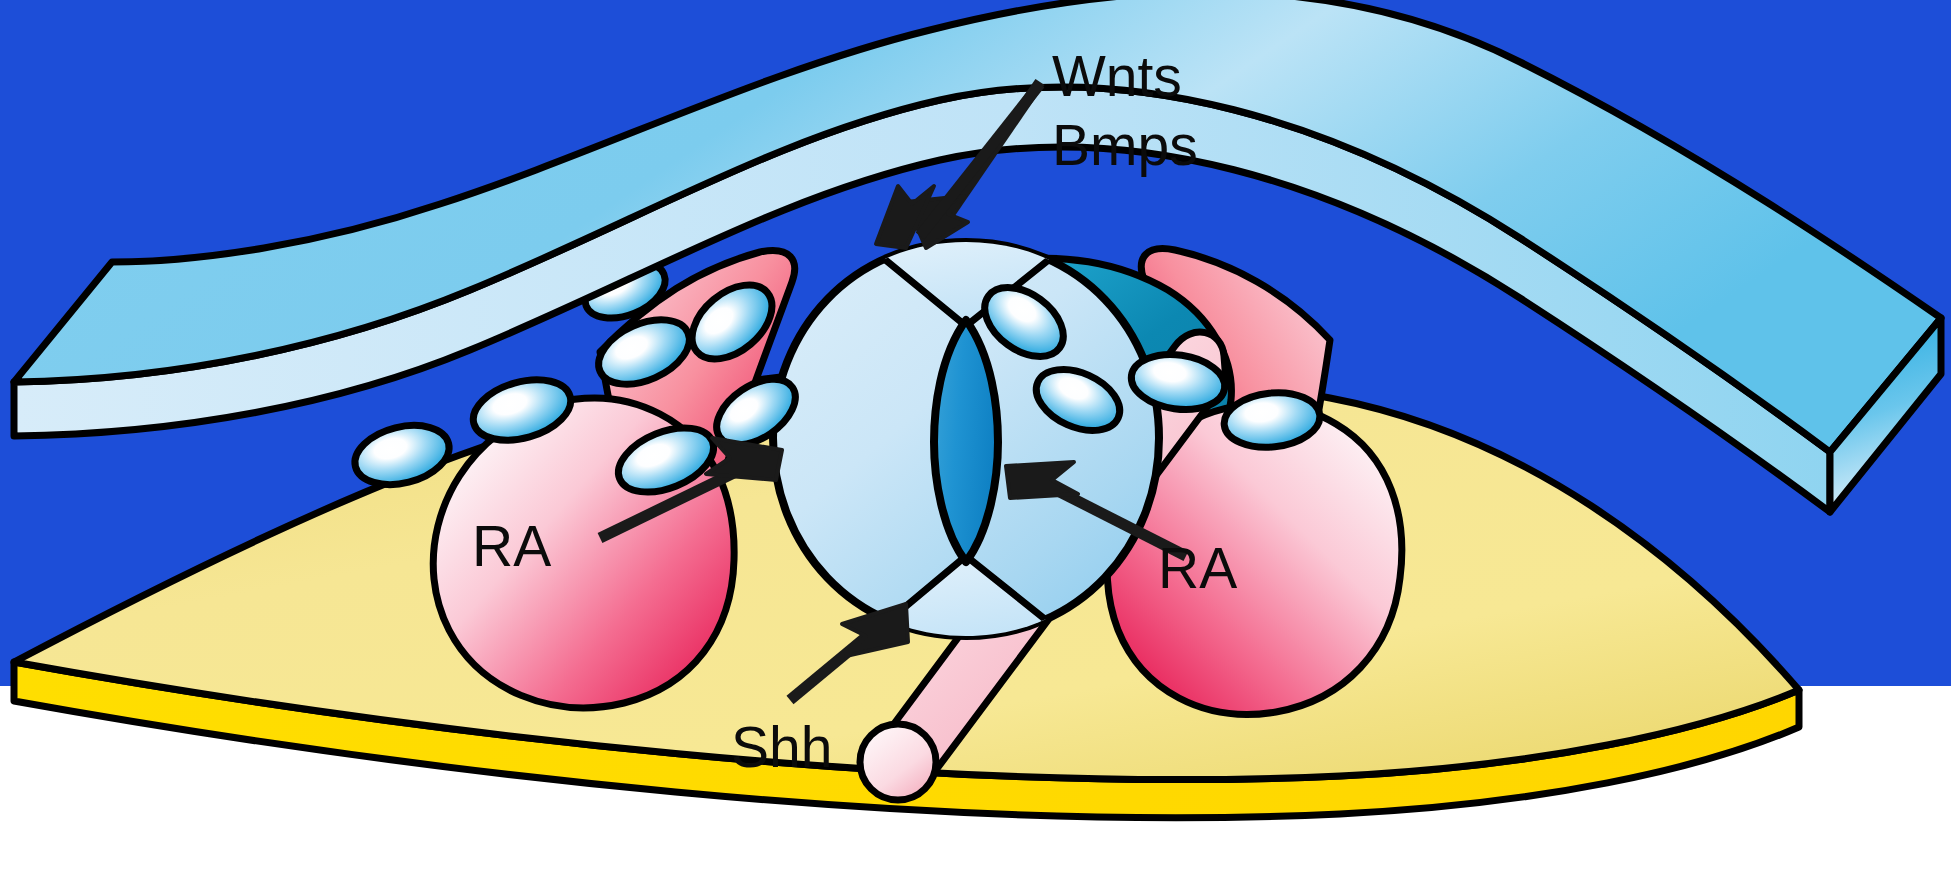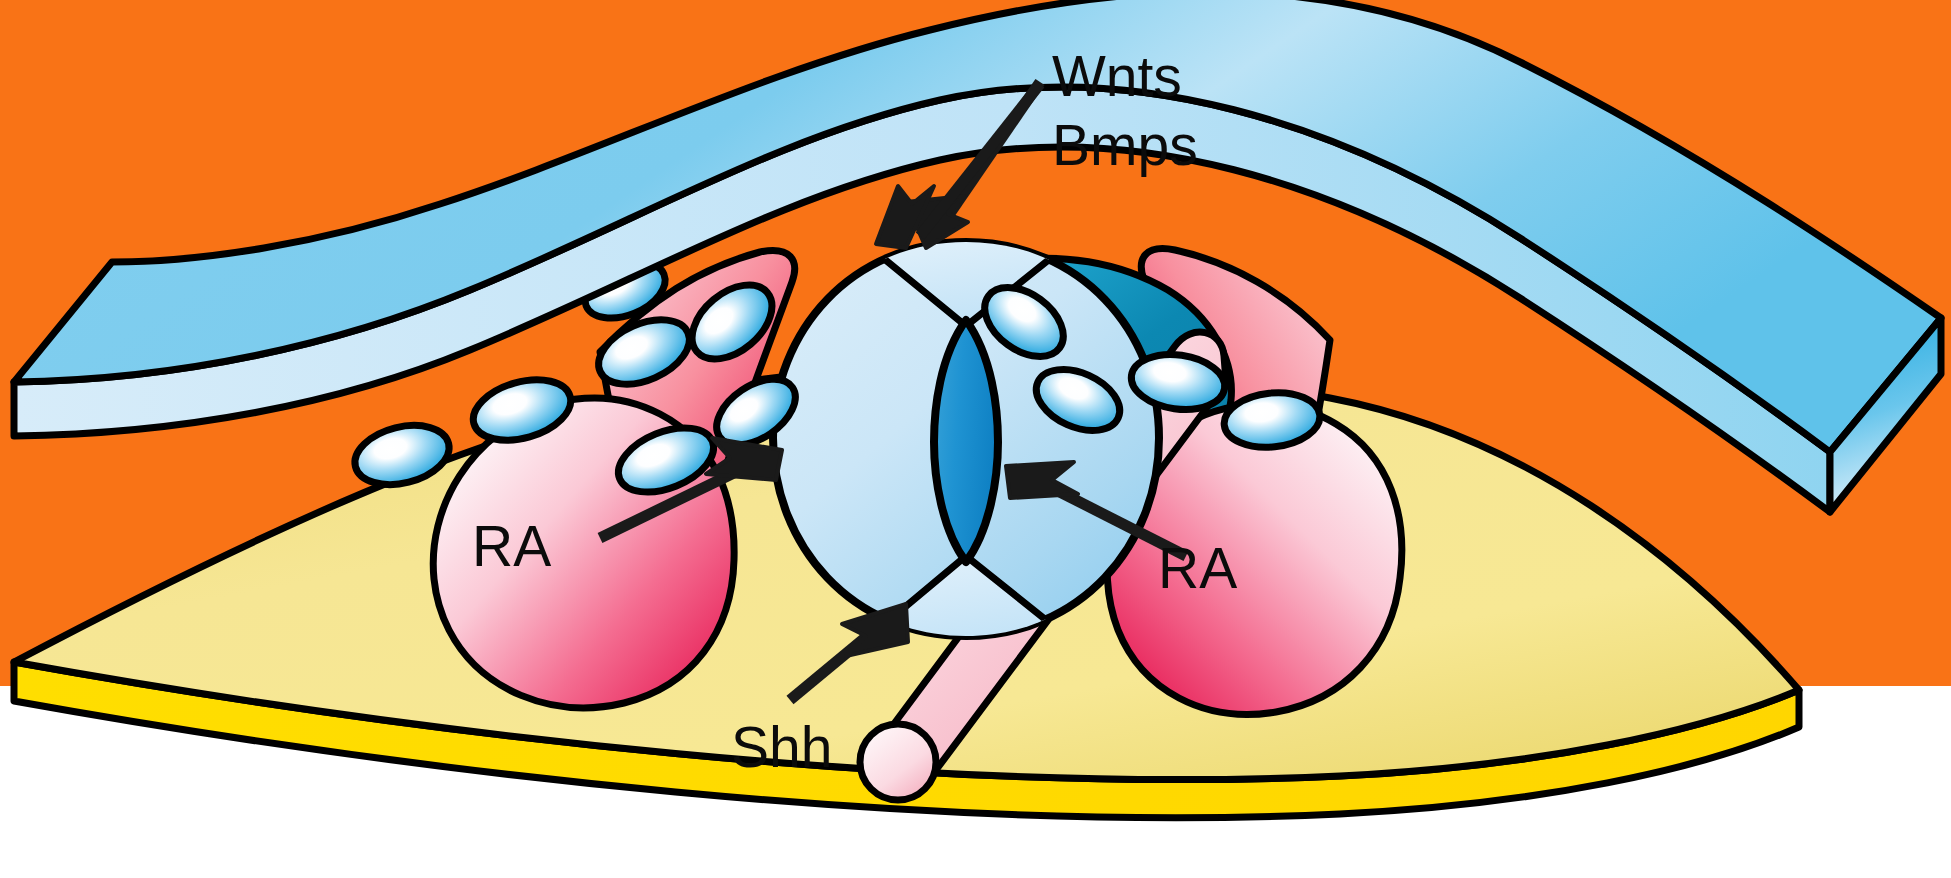--- a/index.html
+++ b/index.html
@@ -1,17 +1,17 @@
 <!DOCTYPE html>
 <html><head>
 <meta charset="utf-8">
 <style>
   html,body{margin:0;padding:0;background:#ffffff;}
   body{width:1951px;height:878px;overflow:hidden;font-family:"Liberation Sans",sans-serif;}
-  #stage{position:relative;width:1951px;height:686px;background:#f97316;}
+  #stage{position:relative;width:1951px;height:686px;background:#1d4ed8;}
   svg#fig{display:block;width:1951px;height:878px;}
   .lbl{font-family:"Liberation Sans",sans-serif;font-size:57px;fill:#0b0b0b;font-weight:400;}
 </style>
 </head>
 <body>
 
 <div id="stage">
 <svg id="fig" viewBox="0 0 1951 878" xmlns="http://www.w3.org/2000/svg">
   <defs>
     <linearGradient id="gEctoTop" x1="0" y1="0" x2="1" y2="0.35">

